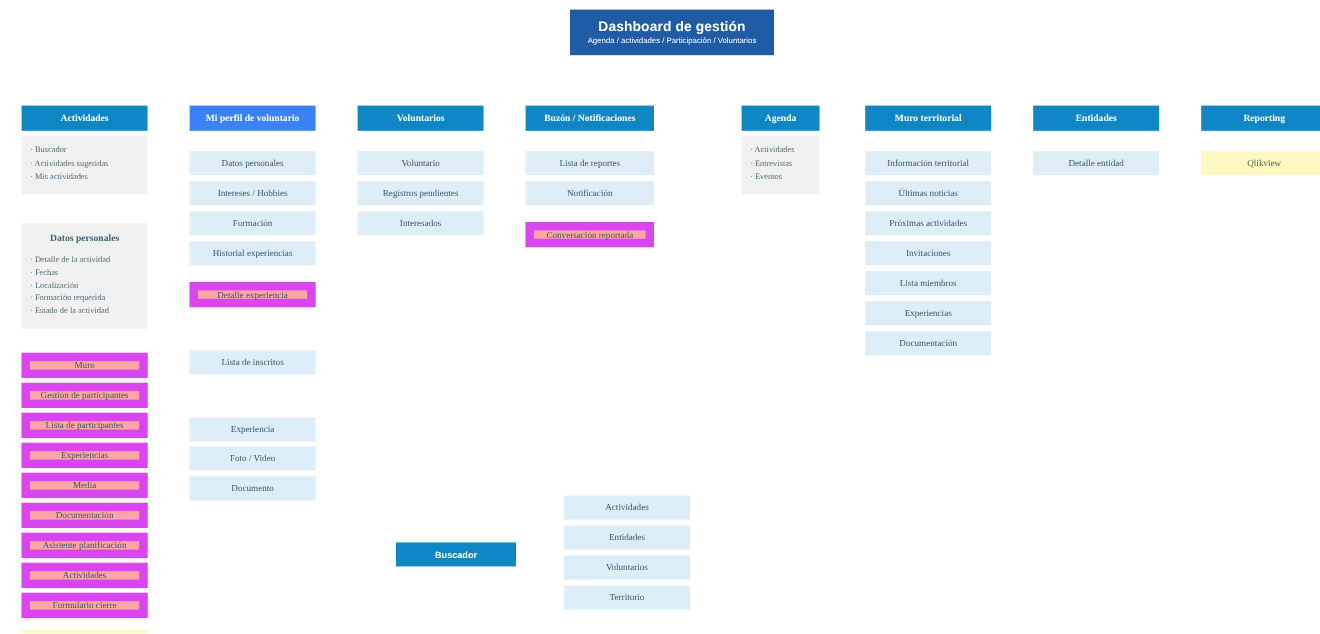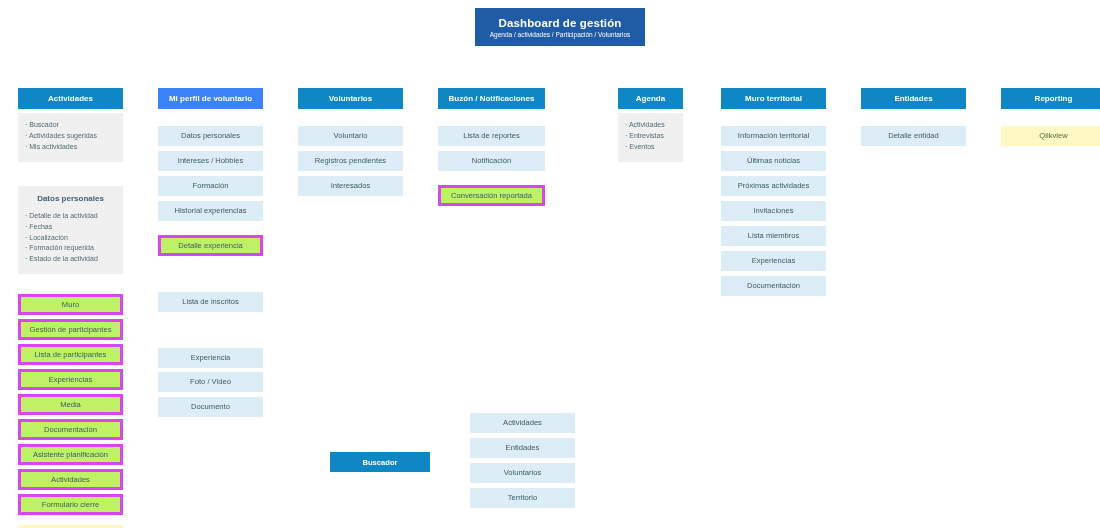--- a/index.html
+++ b/index.html
@@ -40,38 +40,39 @@
 
   
   .node {
     width: 100%;
     min-height: 20px;
     display: flex; align-items: center; justify-content: center;
     text-align: center;
     font-size: 7.6px;
     line-height: 1.25;
     padding: 3px 3px;
+    font-family: Liberation Serif, serif;
   }
   .hdr {
     background: #0e87c4;
     color: #ffffff;
     font-weight: bold;
     height: 21px;
     font-size: 8px;
   }
   .hdr.dark { background: #3b82f6; }
   .fill {
     background: #dcedf7;
     color: #3c5a66;
     height: 20px;
   }
   .outline {
-    background: #bef264;
+    background: #fca5a5;
     color: #3c5a66;
-    border: 3px solid #d946ef;
+    border: 7px solid #d946ef;
     height: 21px;
   }
   .green {
     background: #fef9c3;
     color: #4a6b48;
     height: 20px;
   }
   .panel {
     background: #f0f0f0;
     color: #4f6a76;

